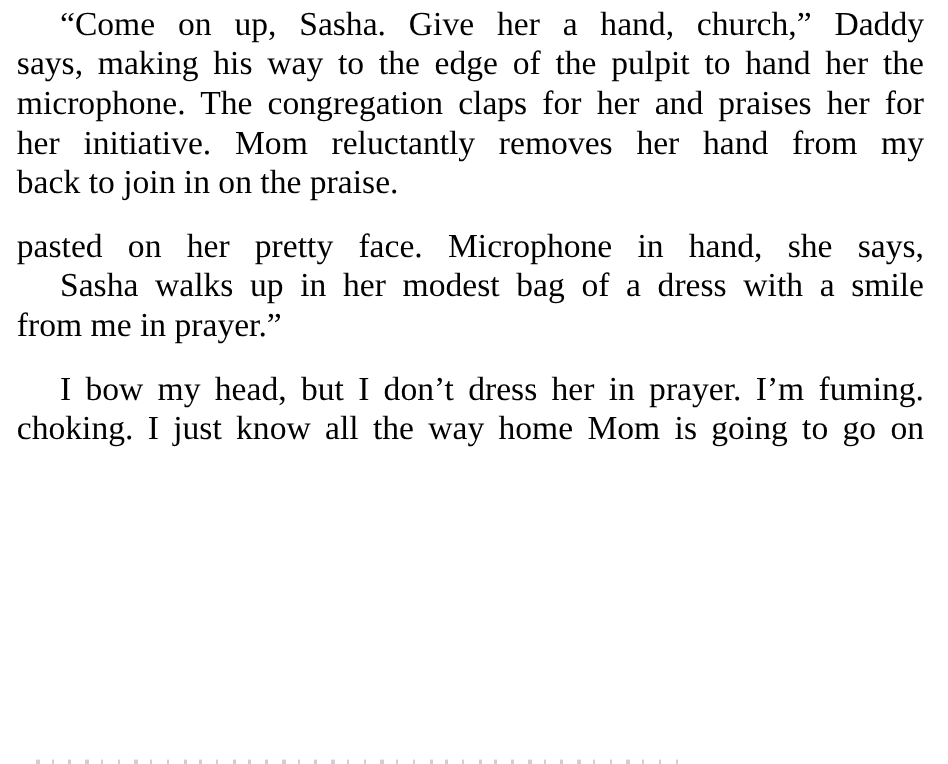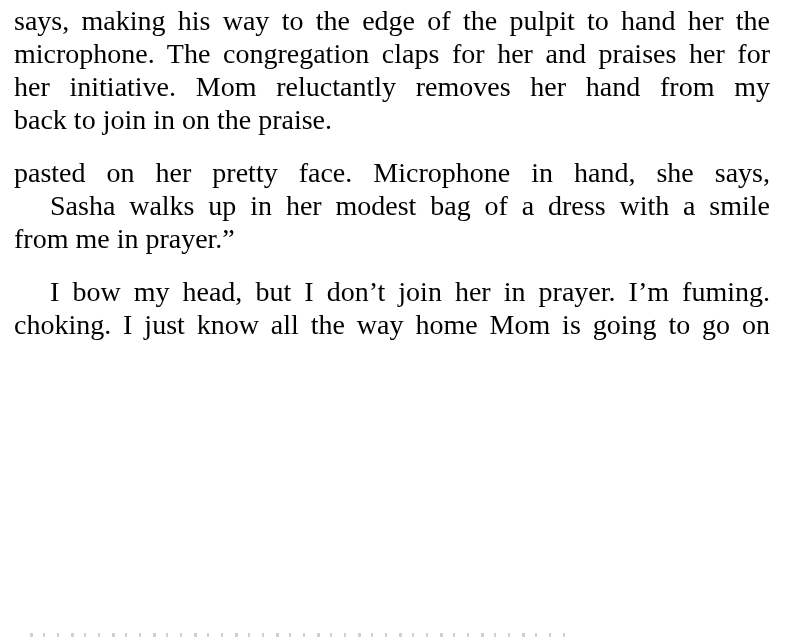--- a/index.html
+++ b/index.html
@@ -45,29 +45,30 @@
       #9aa0a8 27px 29px, transparent 29px 41px
     );
   }
 </style>
 </head>
 <body>
 
 <main class="page">
   <div id="text-column">
       <div class="para">
+        <div class="line first">“Come on up, Sasha. Give her a hand, church,” Daddy</div>
         <div class="line">says, making his way to the edge of the pulpit to hand her the</div>
         <div class="line">microphone. The congregation claps for her and praises her for</div>
         <div class="line">her initiative. Mom reluctantly removes her hand from my</div>
         <div class="line last">back to join in on the praise.</div>
       </div>
       <div class="para">
         <div class="line">pasted on her pretty face. Microphone in hand, she says,</div>
         <div class="line first">Sasha walks up in her modest bag of a dress with a smile</div>
         <div class="line last">from me in prayer.”</div>
       </div>
       <div class="para">
-        <div class="line first">I bow my head, but I don’t join her in prayer. I’m fuming.</div>
+        <div class="line first">I bow my head, but I don’t dress her in prayer. I’m fuming.</div>
         <div class="line">choking. I just know all the way home Mom is going to go on</div>
       </div>
     </div>
   <div class="clipped-next-line"></div>
 </main>
 
 </body></html>

